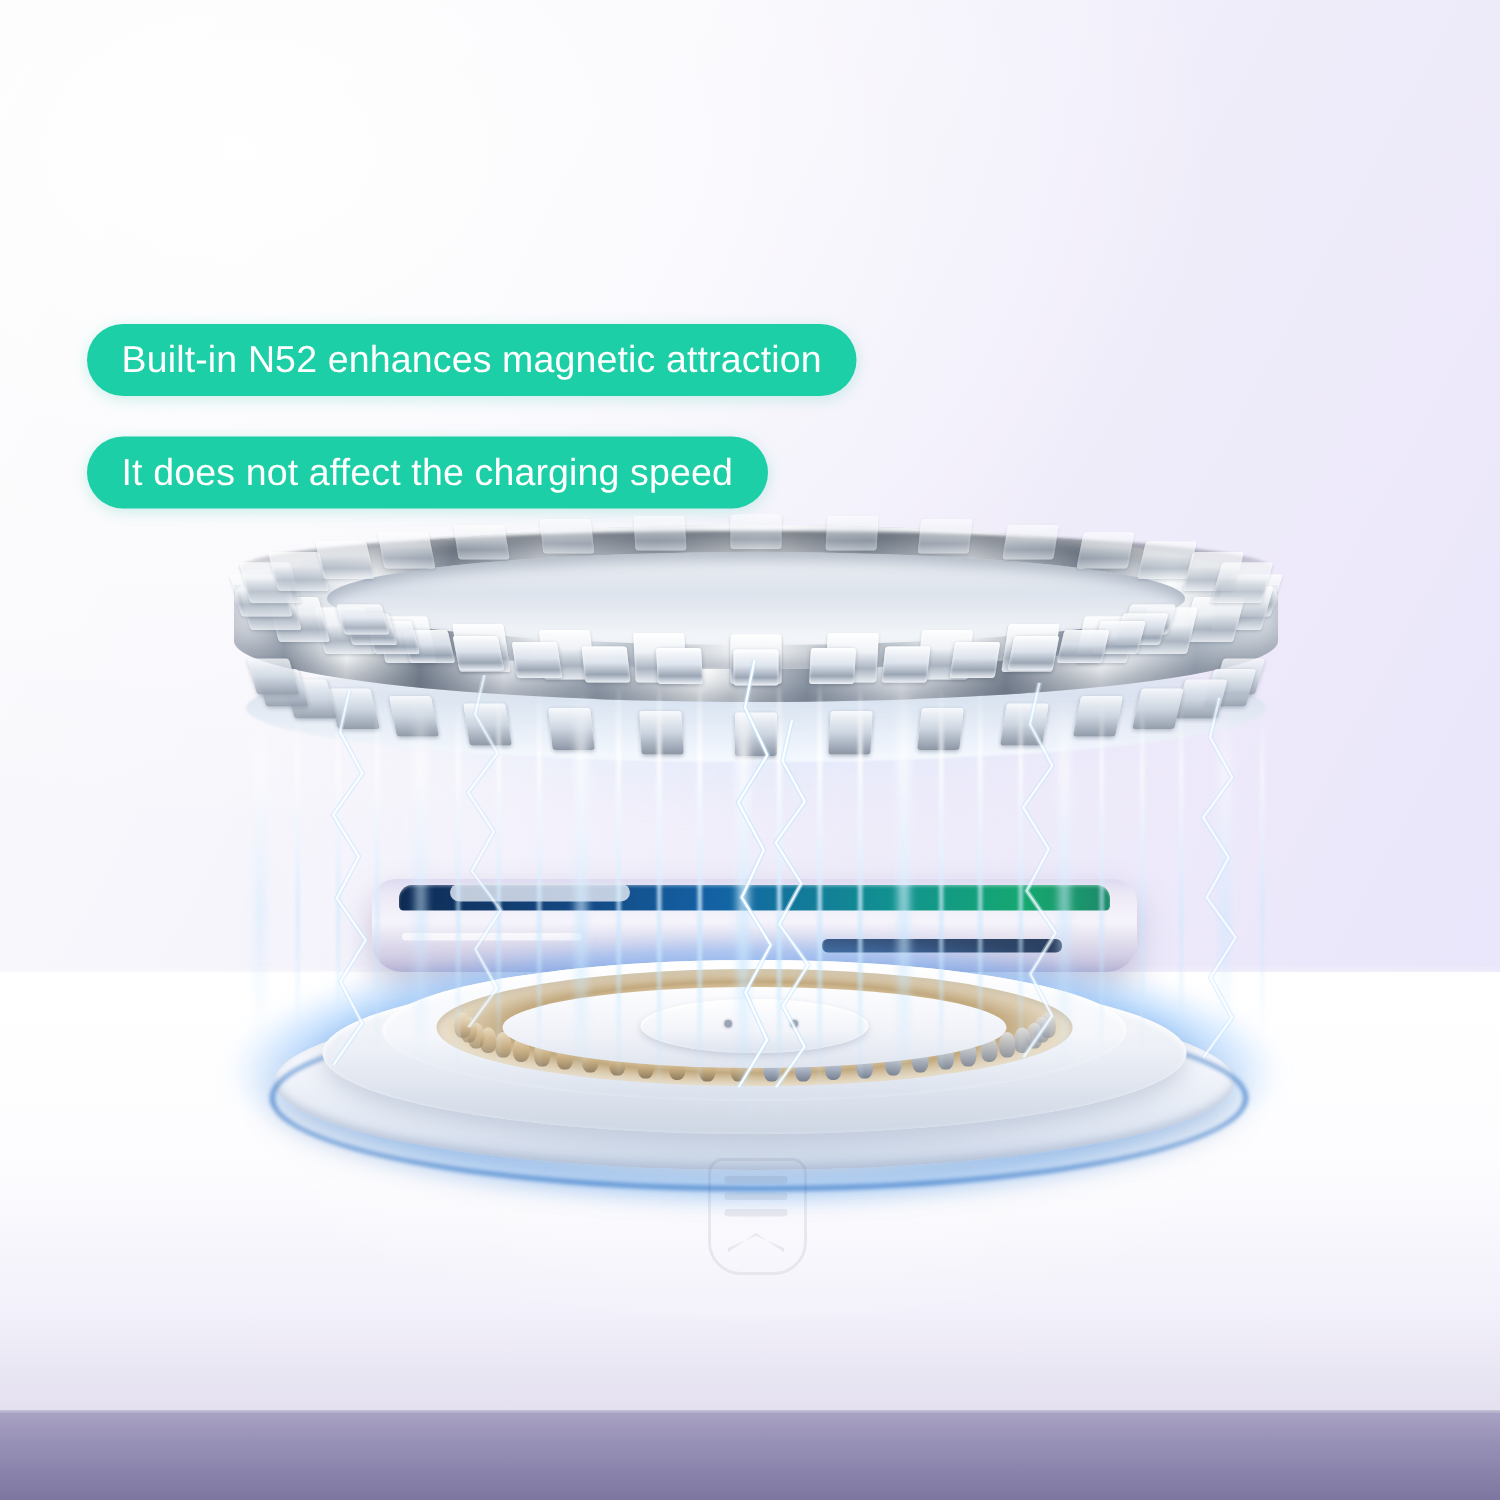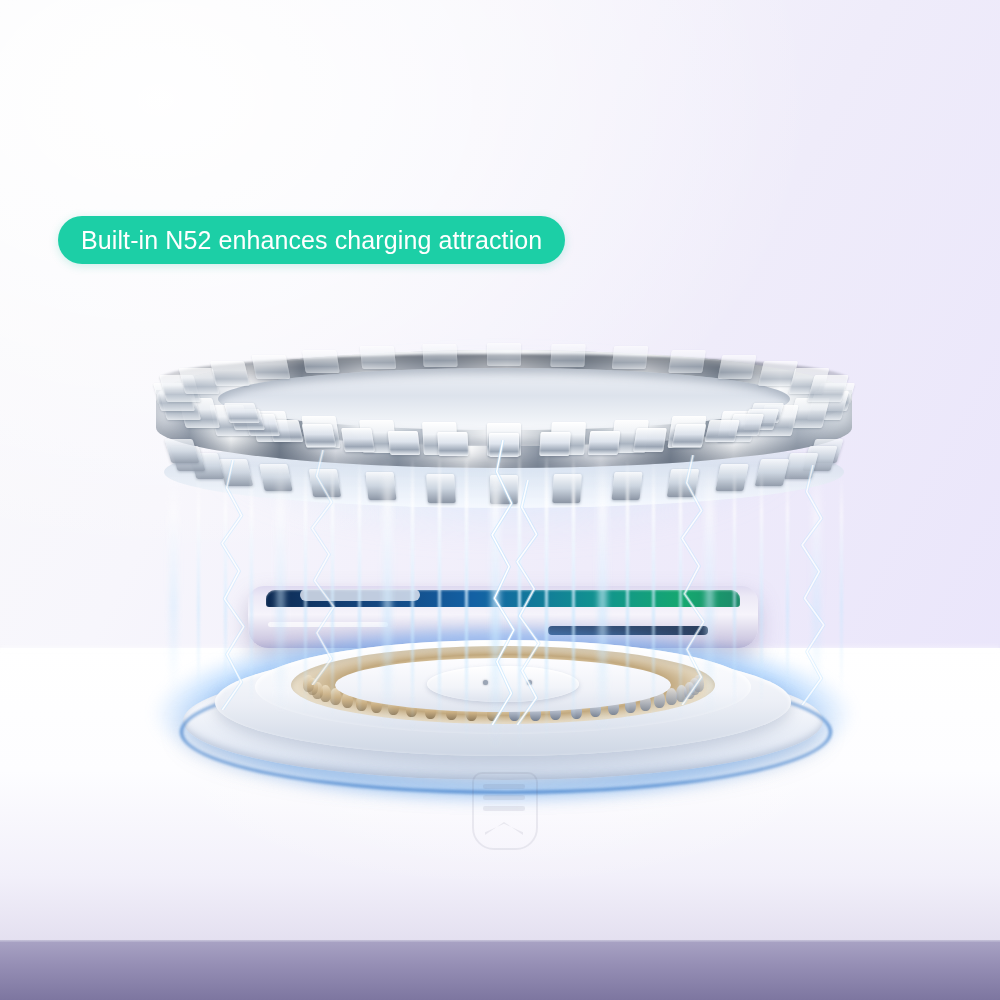--- a/index.html
+++ b/index.html
@@ -144,21 +144,24 @@
 
   <div class="bg-base"></div>
   <div class="bg-wash"></div>
   <div class="bg-floor"></div>
   <div class="bg-floor-edge"></div>
   <div class="bg-table"></div>
   <div class="bg-table-sheen"></div>
   <div class="bg-table-lip"></div>
 
   <div class="pill pill-1" style="background: rgb(28, 207, 166); color: rgb(255, 255, 255);">
-    <span>Built-in N52 enhances charging attraction</span>
+    <span>Built-in N52 enhances magnetic attraction</span>
+  </div>
+  <div class="pill pill-2" style="background: rgb(28, 207, 166); color: rgb(255, 255, 255);">
+    <span>It does not affect the charging speed</span>
   </div>
 
   <div class="ring-wrap">
     <div class="ring-halo"></div>
     <div class="ring-bottom"></div>
     <div class="ring-band"></div>
     <div id="segs-low">
         <div class="seg seg-low" style="left: 662px; top: 91px; width: 28px; height: 24.05px; opacity: 0.78; transform: skewX(-16deg);"></div>
         <div class="seg seg-low" style="left: 655.813px; top: 98.0233px; width: 28px; height: 24.9377px; opacity: 0.82; transform: skewX(-15.7deg);"></div>
         <div class="seg seg-low" style="left: 637.489px; top: 104.777px; width: 28px; height: 25.7912px; opacity: 0.86; transform: skewX(-14.8deg);"></div>

